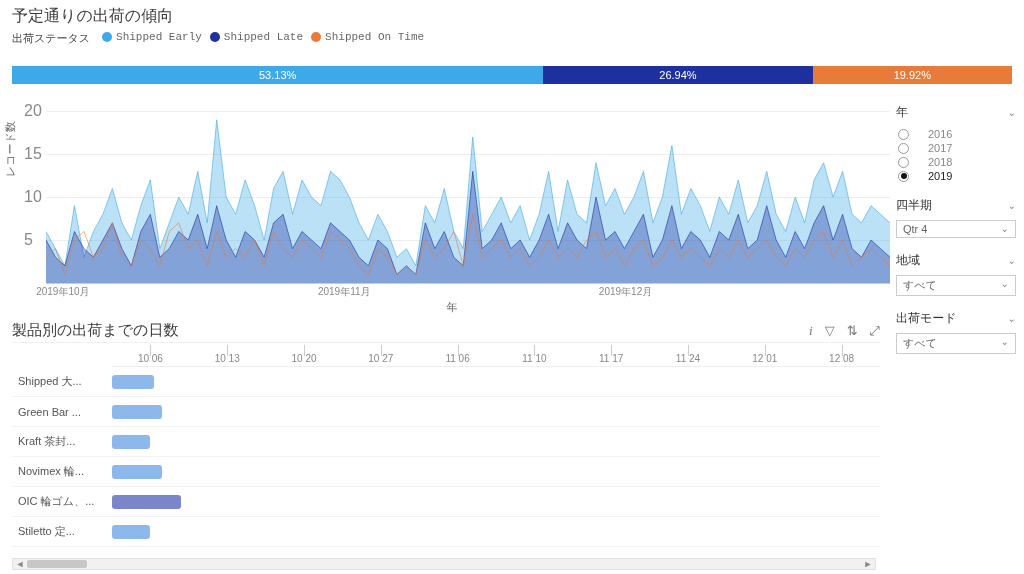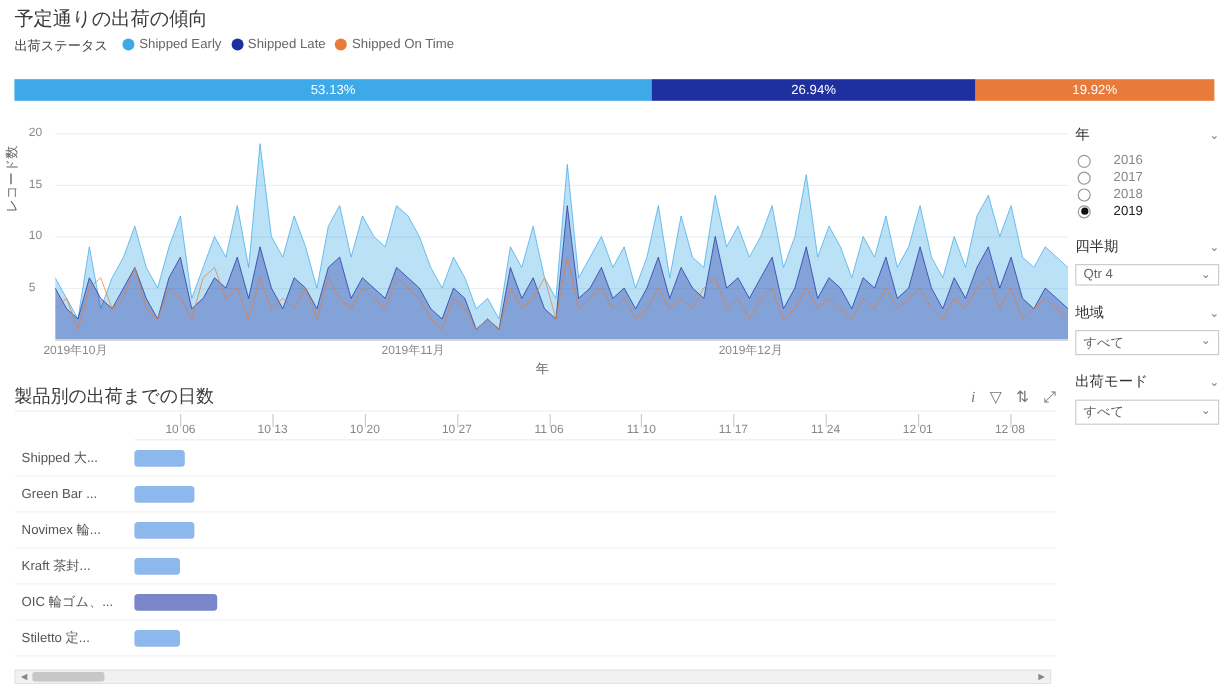--- a/index.html
+++ b/index.html
@@ -10,21 +10,21 @@
     color: #333;
     width: 1024px;
     height: 574px;
     overflow: hidden;
     position: relative;
   }
   .header { padding: 6px 12px 2px 12px; }
   .title { font-size: 16px; color: #3a3a3a; font-weight: 400; margin-bottom: 4px; }
   .legend-row { display: flex; align-items: flex-start; gap: 8px; font-size: 11px; }
   .legend-label { font-size: 11px; color: #444; margin-right: 4px; }
-  .legend-item { display: flex; align-items: center; gap: 4px; color: #666; }
+  .legend-item { display: flex; align-items: center; gap: 4px; color: #666; font-family: Liberation Mono, monospace; }
   .swatch { width: 10px; height: 10px; border-radius: 50%; display: inline-block; }
 
   .pct-bar {
     display: flex;
     height: 18px;
     margin: 18px 12px 10px 12px;
     font-size: 11px;
     color: #fff;
   }
   .pct-seg { display:flex; align-items:center; justify-content:center; }
@@ -57,21 +57,21 @@
   .area-chart-wrap { position:relative; margin:0 0 0 12px; }
   .y-label {
     position:absolute; left:-2px; top:50%; transform: rotate(-90deg) translate(50%,-50%);
     transform-origin:left top; font-size:11px; color:#666;
   }
   .area-chart {
     position:relative; height:190px; margin-left:34px; margin-right:2px;
     border-bottom:1px solid #ccc;
   }
   .grid-line{position:absolute;left:0;right:0;border-top:1px solid #eee;}
-  .y-tick{position:absolute;left:-22px;font-size:10px;color:#888;transform:translateY(-50%);text-align:center;}
+  .y-tick{position:absolute;left:-22px;font-size:16px;color:#888;transform:translateY(-50%);text-align:center;}
   .x-ticks{position:relative;margin-left:34px;margin-right:2px;height:14px;}
   .x-tick{position:absolute;font-size:10px;color:#888;transform:translateX(-50%);top:1px;}
   .x-label{ text-align:center; font-size:11px; color:#666; margin-top:2px;}
   svg.series{position:absolute;inset:0;width:100%;height:100%;}
 
   
   .gantt-header{
     display:flex;align-items:center;justify-content:space-between;
     margin:6px 12px 0 12px;
   }
@@ -219,29 +219,29 @@
               <div class="gantt-bar" style="left: 0%; width: 5.5%; background: rgb(141, 184, 236);"></div>
             </div>
           </div>
           <div class="gantt-row">
             <div class="gantt-row-label">Green Bar ...</div>
             <div class="gantt-bar-area">
               <div class="gantt-bar" style="left: 0%; width: 6.5%; background: rgb(141, 184, 236);"></div>
             </div>
           </div>
           <div class="gantt-row">
+            <div class="gantt-row-label">Kraft 茶封...</div>
+            <div class="gantt-bar-area">
+              <div class="gantt-bar" style="left: 0%; width: 5%; background: rgb(141, 184, 236);"></div>
+            </div>
+          </div>
+          <div class="gantt-row">
             <div class="gantt-row-label">Novimex 輪...</div>
             <div class="gantt-bar-area">
               <div class="gantt-bar" style="left: 0%; width: 6.5%; background: rgb(141, 184, 236);"></div>
-            </div>
-          </div>
-          <div class="gantt-row">
-            <div class="gantt-row-label">Kraft 茶封...</div>
-            <div class="gantt-bar-area">
-              <div class="gantt-bar" style="left: 0%; width: 5%; background: rgb(141, 184, 236);"></div>
             </div>
           </div>
           <div class="gantt-row">
             <div class="gantt-row-label">OIC 輪ゴム、...</div>
             <div class="gantt-bar-area">
               <div class="gantt-bar" style="left: 0%; width: 9%; background: rgb(122, 134, 201);"></div>
             </div>
           </div>
           <div class="gantt-row">
             <div class="gantt-row-label">Stiletto 定...</div>

